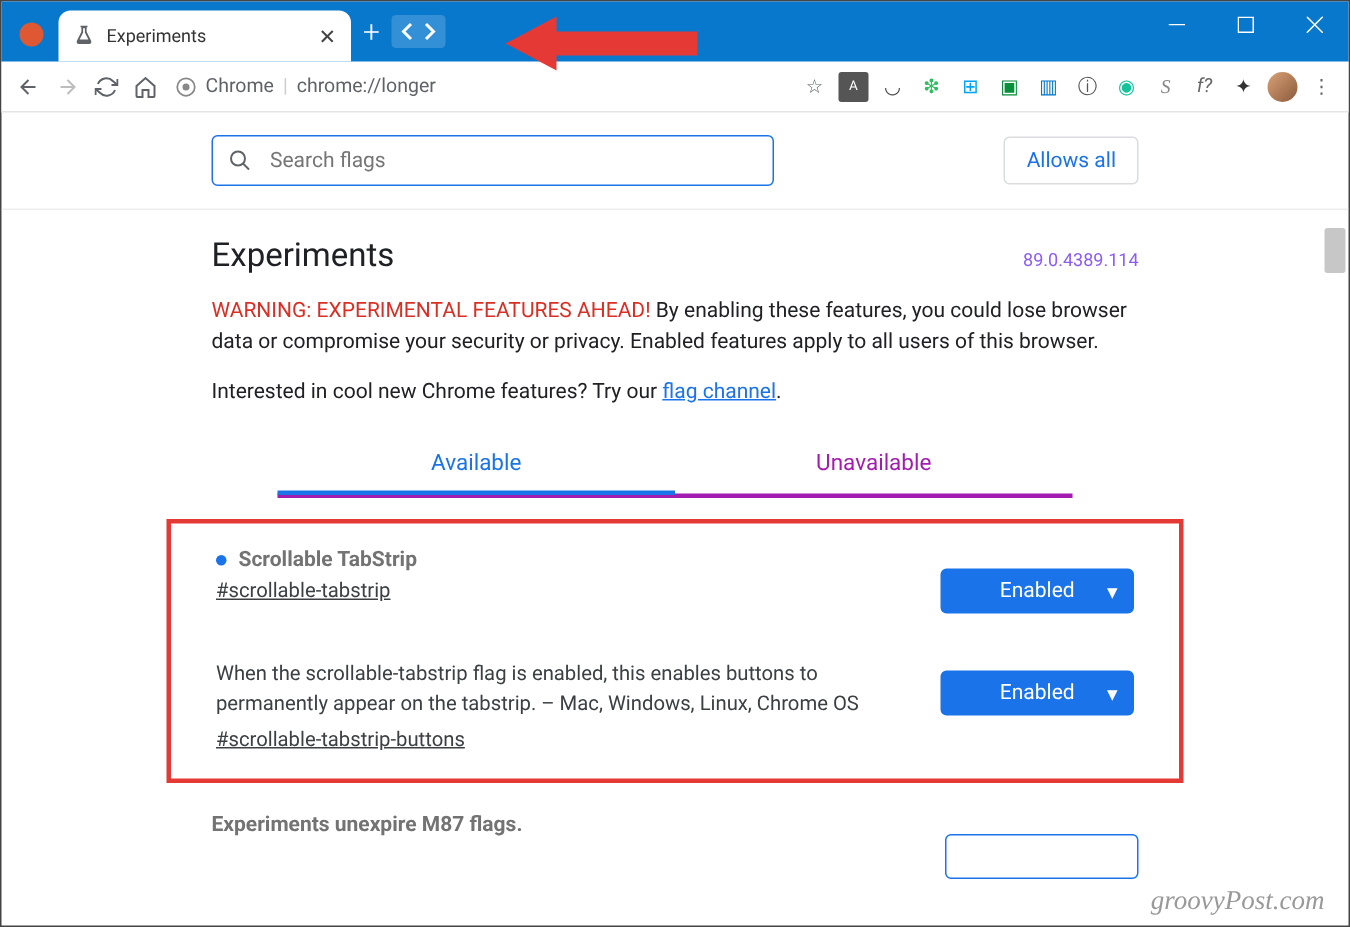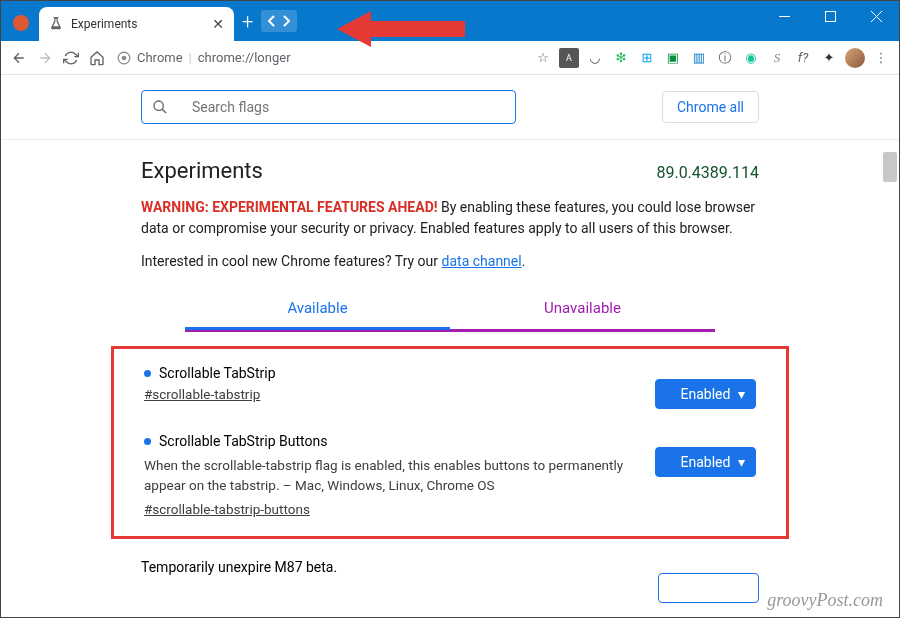--- a/index.html
+++ b/index.html
@@ -22,42 +22,42 @@
 .nav-ico{width:20px;height:20px;display:flex;align-items:center;justify-content:center;color:#5f6368}
 .nav-ico.dis{color:#bdbdbd}
 .omni{flex:0 0 210px;display:flex;align-items:center;gap:6px;font-size:13px;color:#5f6368;margin-left:4px}
 .omni .sep{color:#ccc}
 .tbspacer{flex:1}
 .ext{width:20px;height:20px;display:flex;align-items:center;justify-content:center;font-size:13px}
 .avatar{width:20px;height:20px;border-radius:50%;background:linear-gradient(135deg,#d9a277,#8b5a3c)}
 .content{height:542px;overflow:hidden;position:relative}
 .topbar{display:flex;align-items:center;padding:15px 140px;border-bottom:1px solid #eee}
 .searchbox{flex:0 0 375px;height:34px;border:1px solid #1a73e8;border-radius:4px;display:flex;align-items:center;padding:0 10px;color:#777}
-.searchbox input{border:none;outline:none;font-size:14px;flex:1;margin-left:24px}
+.searchbox input{border:none;outline:none;font-size:14px;flex:1;margin-left:12px}
 .reset{margin-left:auto;border:1px solid #dadce0;border-radius:4px;padding:7px 14px;color:#1a73e8;font-size:14px;background:#fff}
 .main{padding:18px 140px 0}
 .headrow{display:flex;align-items:baseline;justify-content:space-between}
 h1{font-size:22px;font-weight:400;color:#202124}
-.ver{font-size:16px;color:#14532d}
+.ver{font-size:12px;color:#8b5cf6}
 .warn{font-size:14px;color:#202124;margin-top:14px;line-height:1.5}
-.warn b{color:#d93025;font-weight:700}
+.warn b{color:#d93025;font-weight:400}
 .beta{font-size:14px;color:#202124;margin-top:14px}
 .beta a{color:#1a73e8;text-decoration:underline}
 .tabs{display:flex;margin:20px 44px 0;border-bottom:3px solid #a21caf}
 .tabs div{flex:1;text-align:center;padding:10px 0;font-size:15px;color:#a21caf}
 .tabs .active{color:#1a73e8;border-bottom:3px solid #1a73e8;margin-bottom:-1px}
 .redbox{border:3px solid #e53935;margin:14px -30px 0;padding:16px 30px 18px}
 .flag{display:flex;gap:20px;align-items:flex-start;margin-bottom:0}
 .flag+.flag{margin-top:24px}
 .flaginfo{flex:1}
-.ftitle{font-size:14px;font-weight:400;color:#000000;display:flex;align-items:center;gap:8px}
+.ftitle{font-size:14px;font-weight:700;color:#737373;display:flex;align-items:center;gap:8px}
 .dot{width:7px;height:7px;border-radius:50%;background:#1a73e8}
 .fdesc{font-size:13.5px;color:#3c4043;margin-top:6px;line-height:1.5}
 .fhash{font-size:13.5px;color:#3c4043;text-decoration:underline;margin-top:5px;display:inline-block}
-.sel{width:101px;height:30px;border:1px solid #1a73e8;border-radius:4px;display:flex;align-items:center;justify-content:center;gap:14px;font-size:14px;margin-top:14px;position:relative}
+.sel{width:129px;height:30px;border:1px solid #1a73e8;border-radius:4px;display:flex;align-items:center;justify-content:center;gap:14px;font-size:14px;margin-top:14px;position:relative}
 .sel.enabled{background:#1a73e8;color:#fff}
 .sel.default{background:#fff;color:#202124}
 .sel .chev{position:absolute;right:10px}
 .plain{padding:20px 0 0}
 .watermark{position:absolute;right:16px;bottom:6px;font-family:Georgia,serif;font-size:18px;color:#999;font-style:italic}
 .scrollbar{position:absolute;right:2px;top:77px;width:14px;height:30px;background:#c7c7c7;border-radius:2px}
 </style>
 </head>
 <body>
 
@@ -154,30 +154,30 @@
 
   <div class="content">
     <div class="topbar">
       <div class="searchbox">
         <svg width="16" height="16" viewBox="0 0 24 24" fill="none" stroke="#5f6368" stroke-width="2">
             <circle cx="10" cy="10" r="7"></circle>
             <path d="M21 21l-6-6"></path>
           </svg>
         <input placeholder="Search flags" style="">
       </div>
-      <button class="reset">Chrome all</button>
+      <button class="reset">Allows all</button>
     </div>
 
     <div class="main">
       <div class="headrow">
         <h1>Experiments</h1>
         <span class="ver">89.0.4389.114</span>
       </div>
       <p class="warn"><b>WARNING: EXPERIMENTAL FEATURES AHEAD!</b><span> By enabling these features, you could lose browser data or compromise your security or privacy. Enabled features apply to all users of this browser.</span></p>
-      <p class="beta"><span>Interested in cool new Chrome features? Try our </span><a href="#">data channel</a><span>.</span></p>
+      <p class="beta"><span>Interested in cool new Chrome features? Try our </span><a href="#">flag channel</a><span>.</span></p>
 
       <div class="tabs">
         <div class="active">Available</div>
         <div>Unavailable</div>
       </div>
 
       <div class="redbox">
         <div class="flag">
           <div class="flaginfo">
             <div class="ftitle">
@@ -186,39 +186,35 @@
               </div>
             <a class="fhash">#scrollable-tabstrip</a>
           </div>
           <div class="sel enabled">
               <span>Enabled</span>
               <span class="chev">▾</span>
             </div>
         </div>
         <div class="flag">
           <div class="flaginfo">
-            <div class="ftitle">
-                <span class="dot"></span>
-                <span>Scrollable TabStrip Buttons</span>
-              </div>
             <div class="fdesc">When the scrollable-tabstrip flag is enabled, this enables buttons to permanently appear on the tabstrip. – Mac, Windows, Linux, Chrome OS</div>
             <a class="fhash">#scrollable-tabstrip-buttons</a>
           </div>
           <div class="sel enabled">
               <span>Enabled</span>
               <span class="chev">▾</span>
             </div>
         </div>
       </div>
 
       <div class="plain">
         <div class="flag">
           <div class="flaginfo">
             <div class="ftitle">
-                <span>Temporarily unexpire M87 beta.</span>
+                <span>Experiments unexpire M87 flags.</span>
               </div>
 
           </div>
           <div class="sel default"></div>
         </div>
 
       </div>
     </div>
     <div class="scrollbar"></div>
   </div>

